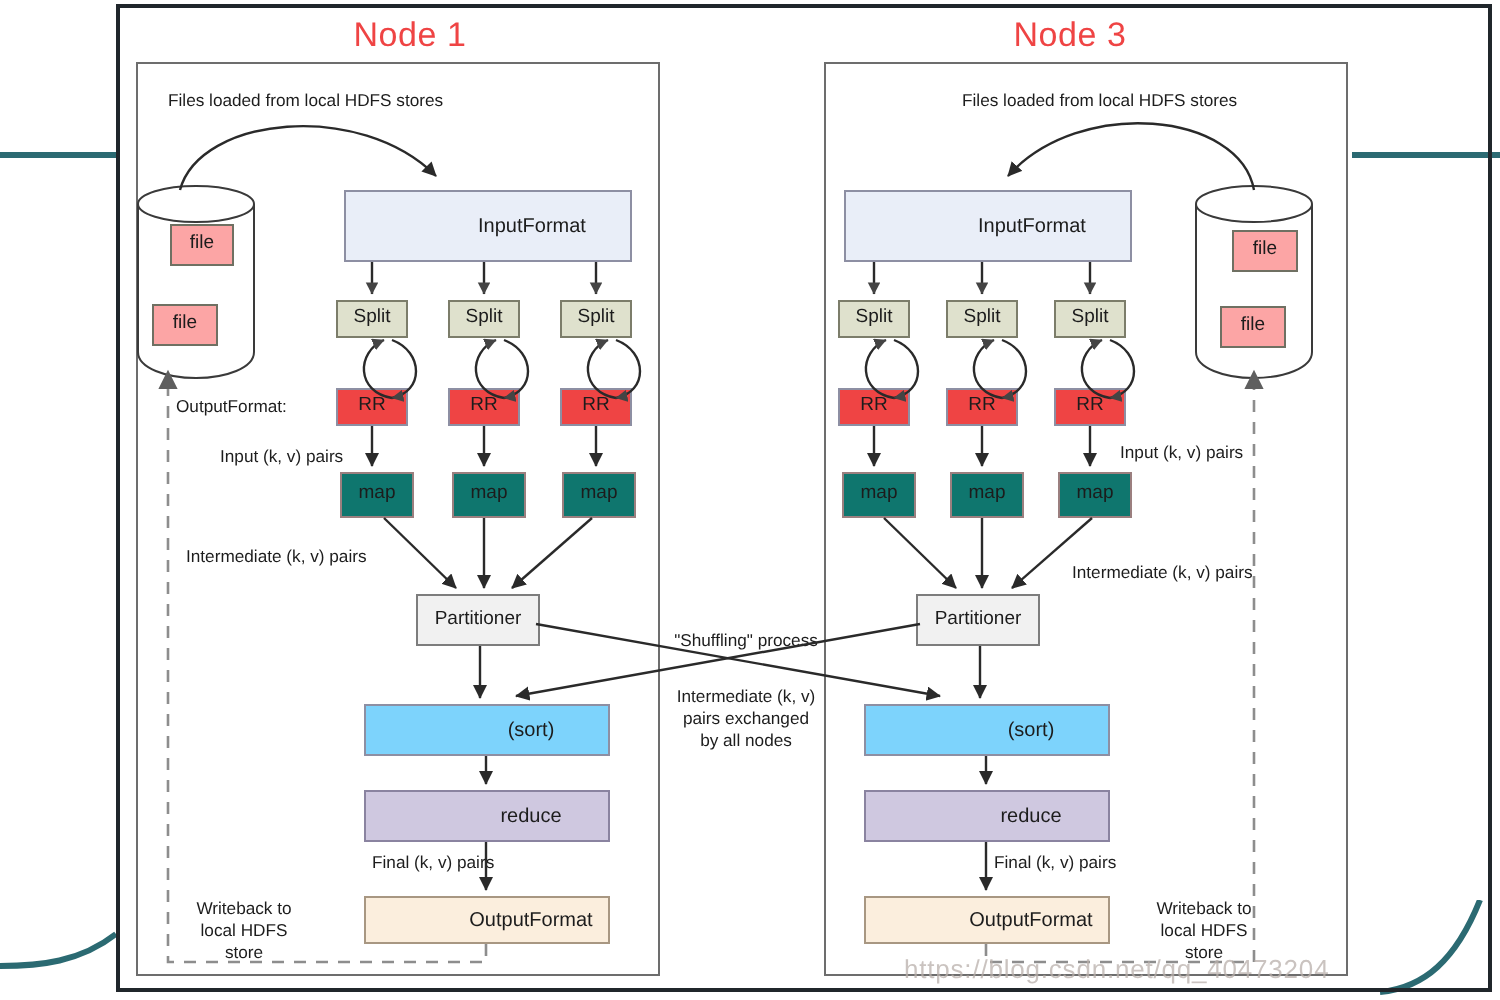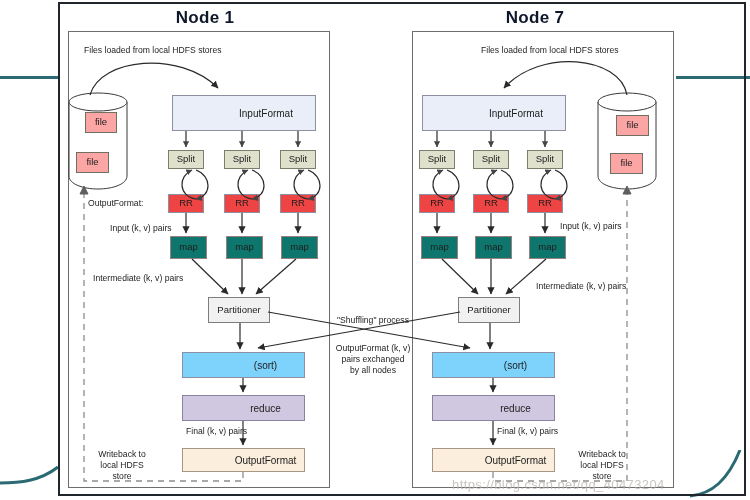--- a/index.html
+++ b/index.html
@@ -8,22 +8,22 @@
 
   
   .teal-rule{position:absolute;background:#2b6a72;height:3px;}
   .teal-curve{position:absolute;}
 
   
   .outer-frame{position:absolute;left:58px;top:2px;width:688px;height:494px;
                border:2px solid #20262b;box-sizing:border-box;background:transparent;}
 
   
-  .node-title{position:absolute;font-size:17px;color:#0f172a;letter-spacing:.3px;
-              text-align:center;white-space:nowrap;font-weight:bold;}
+  .node-title{position:absolute;font-size:17px;color:#ef4444;letter-spacing:.3px;
+              text-align:center;white-space:nowrap;}
   .node-box{position:absolute;border:1px solid #6d6d6d;box-sizing:border-box;background:#fff;}
 
   
   .pbox{position:absolute;box-sizing:border-box;border:1px solid #6b6b6b;
         display:flex;align-items:center;justify-content:center;
         font-size:9.5px;color:#1c1c1c;text-align:center;line-height:1.1;}
   .pbox.wide{font-size:10px;padding-left:44px;}
   .c-input   {background:#e9eef8;border-color:#8d8fa3;}
   .c-split   {background:#dfe1cd;border-color:#7c7d6a;}
   .c-rr      {background:#ef4444;border-color:#8d8fa3;}
@@ -59,21 +59,21 @@
   <svg class="teal-curve" style="left:0px;top:455px;width:60px;height:40px;">
     <path d="M0,28 C20,28 40,26 58,12" stroke="#2b6a72" stroke-width="3" fill="none"></path>
   </svg>
   <svg class="teal-curve" style="left:690px;top:450px;width:60px;height:50px;">
     <path d="M0,46 C22,44 38,30 50,0" stroke="#2b6a72" stroke-width="3" fill="none"></path>
   </svg>
 
   <div class="outer-frame"></div>
 
   <div class="node-title" style="left:120px;top:8px;width:170px;">Node 1</div>
-  <div class="node-title" style="left:450px;top:8px;width:170px;">Node 7</div>
+  <div class="node-title" style="left:450px;top:8px;width:170px;">Node 3</div>
 
   <div class="node-box" style="left:68px;top:31px;width:262px;height:457px;"></div>
 
   <div class="node-box" style="left:412px;top:31px;width:262px;height:457px;"></div>
 
   <div class="lbl" style="left:84px;top:45px;">Files loaded from local HDFS stores</div>
 
   <div class="cyl" style="left:67px;top:88px;">
     <svg width="62" height="104" viewBox="0 0 62 104">
       <path d="M2,14 L2,88 C2,96 16,101 31,101 C46,101 60,96 60,88 L60,14" fill="#ffffff" stroke="#3a3a3a" stroke-width="1"></path>
@@ -141,21 +141,21 @@
   <div class="pbox c-output wide" style="left:432px;top:448px;width:123px;height:24px;">OutputFormat</div>
 
   <div class="lbl" style="left:560px;top:221px;">Input (k, v) pairs</div>
   <div class="lbl" style="left:536px;top:281px;">Intermediate (k, v) pairs</div>
   <div class="lbl" style="left:497px;top:426px;">Final (k, v) pairs</div>
   <div class="lbl ctr" style="left:566px;top:449px;width:72px;">Writeback to</div>
   <div class="lbl ctr" style="left:566px;top:460px;width:72px;">local HDFS</div>
   <div class="lbl ctr" style="left:566px;top:471px;width:72px;">store</div>
 
   <div class="lbl ctr" style="left:318px;top:315px;width:110px;">"Shuffling" process</div>
-  <div class="lbl ctr" style="left:318px;top:343px;width:110px;">OutputFormat (k, v)</div>
+  <div class="lbl ctr" style="left:318px;top:343px;width:110px;">Intermediate (k, v)</div>
   <div class="lbl ctr" style="left:318px;top:354px;width:110px;">pairs exchanged</div>
   <div class="lbl ctr" style="left:318px;top:365px;width:110px;">by all nodes</div>
 
   <svg class="wires" viewBox="0 0 750 500">
     <defs>
       <marker id="ah" markerWidth="7" markerHeight="7" refX="5.6" refY="3" orient="auto">
         <path d="M0,0 L6,3 L0,6 z" fill="#2a2a2a"></path>
       </marker>
       <marker id="ahs" markerWidth="6" markerHeight="6" refX="4.8" refY="2.6" orient="auto">
         <path d="M0,0 L5,2.6 L0,5.2 z" fill="#444"></path>

